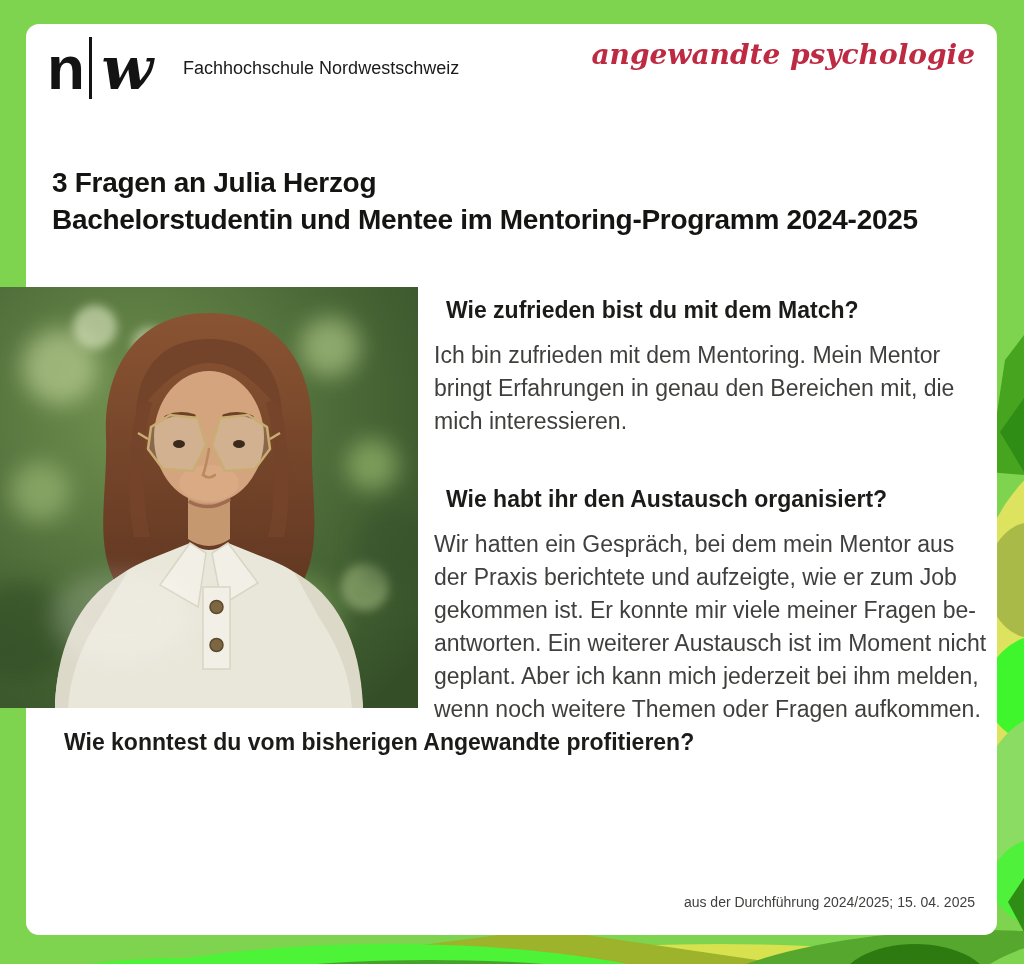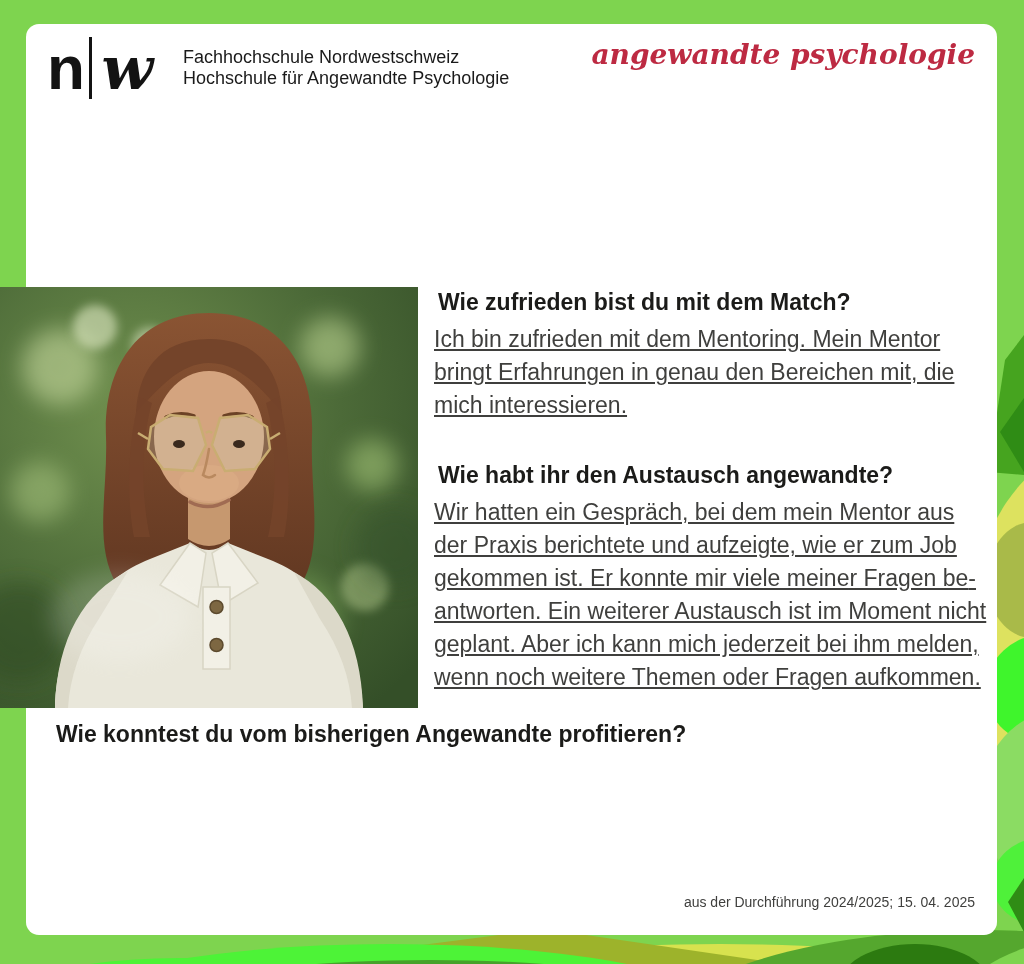--- a/index.html
+++ b/index.html
@@ -24,22 +24,22 @@
   .alumni-line2{font-family:"DejaVu Serif", serif;font-style:italic;font-weight:700;font-size:28px;line-height:30px;text-align:right;}
   
   .headline{position:absolute;left:26px;top:140px;width:935px;color:#141412;
     font-size:28px;font-weight:700;line-height:37px;letter-spacing:-0.3px;}
   
   .photo{position:absolute;left:0;top:287px;width:418px;height:421px;}
   .photo svg{display:block;}
   
   .qa-right{position:absolute;left:408px;top:258px;width:558px;}
   .qa-bottom{position:absolute;left:26px;top:690px;width:936px;}
-  .q{font-size:23px;font-weight:700;color:#1b1b19;line-height:33px;margin:4px;}
-  .a{font-size:23px;font-weight:400;color:#3f3f3d;line-height:33px;margin:0;hyphens:manual;text-decoration:underline;}
+  .q{font-size:23px;font-weight:700;color:#1b1b19;line-height:33px;margin:12px;}
+  .a{font-size:23px;font-weight:400;color:#3f3f3d;line-height:33px;margin:0;hyphens:manual;}
   .qa-gap{height:33px;}
   
   .footnote{position:absolute;right:22px;top:870px;font-size:14px;color:#3f3f3d;}
 </style>
 </head>
 <body>
 
 <svg class="bg-decor" viewBox="0 0 1024 964" xmlns="http://www.w3.org/2000/svg">
   <rect x="0" y="0" width="1024" height="964" fill="#7ed44f"></rect>
 
@@ -66,36 +66,37 @@
 <div class="card">
 
   <div class="logo-block">
     <div class="logo-mark">
       <span class="logo-n">n</span>
       <span class="logo-bar"></span>
       <span class="logo-w">w</span>
     </div>
     <div class="logo-text">
       <div>Fachhochschule Nordwestschweiz</div>
-      <div>Hochschule für Angewandte Psychologie</div>
     </div>
   </div>
 
   <div class="alumni-block">
     <div class="alumni-line2">angewandte psychologie</div>
   </div>
 
   <div class="headline">
+    <div>3 Fragen an Julia Herzog</div>
+    <div>Bachelorstudentin und Mentee im Mentoring-Programm 2024-2025</div>
   </div>
 
   <div class="qa-right">
     <p class="q">Wie zufrieden bist du mit dem Match?</p>
     <p class="a">Ich bin zufrieden mit dem Mentoring. Mein Mentor bringt Erfahrungen in genau den Bereichen mit, die mich interessieren.</p>
     <div class="qa-gap"></div>
-    <p class="q">Wie habt ihr den Austausch angewandte?</p>
+    <p class="q">Wie habt ihr den Austausch organisiert?</p>
     <p class="a">Wir hatten ein Gespräch, bei dem mein Mentor aus der Praxis berichtete und aufzeigte, wie er zum Job gekommen ist. Er konnte mir viele meiner Fragen be­antworten. Ein weiterer Austausch ist im Moment nicht geplant. Aber ich kann mich jederzeit bei ihm melden, wenn noch weitere Themen oder Fragen aufkommen.</p>
   </div>
 
   <div class="qa-bottom">
     <p class="q">Wie konntest du vom bisherigen Angewandte profitieren?</p>
   </div>
 
   <div class="footnote">aus der Durchführung 2024/2025; 15. 04. 2025</div>
 </div>
 

